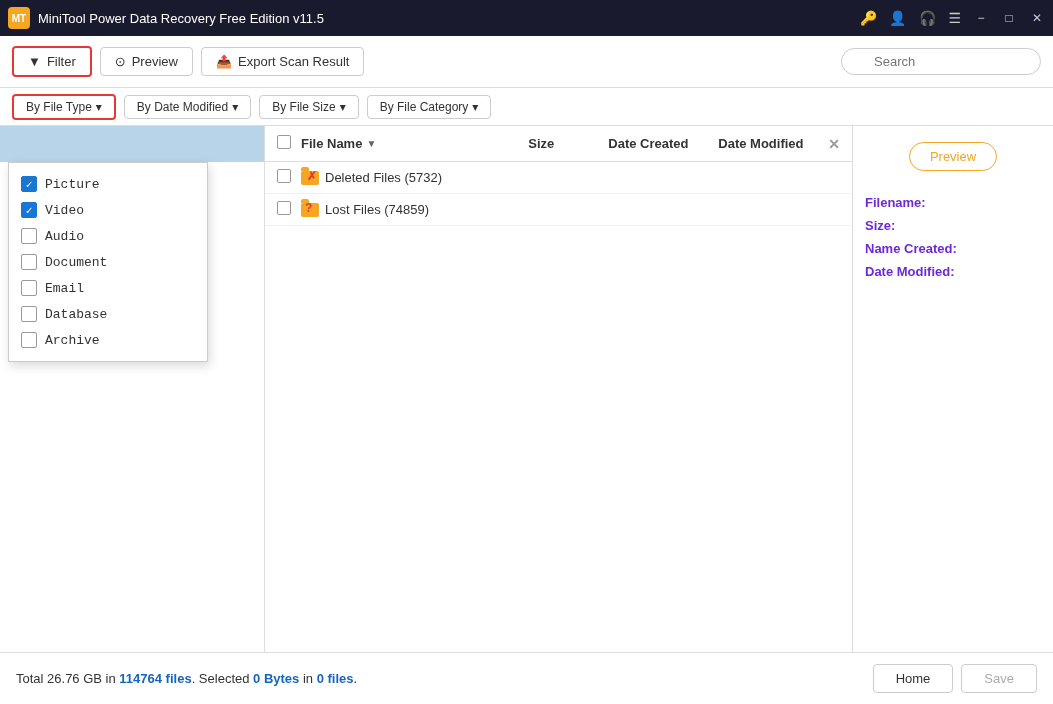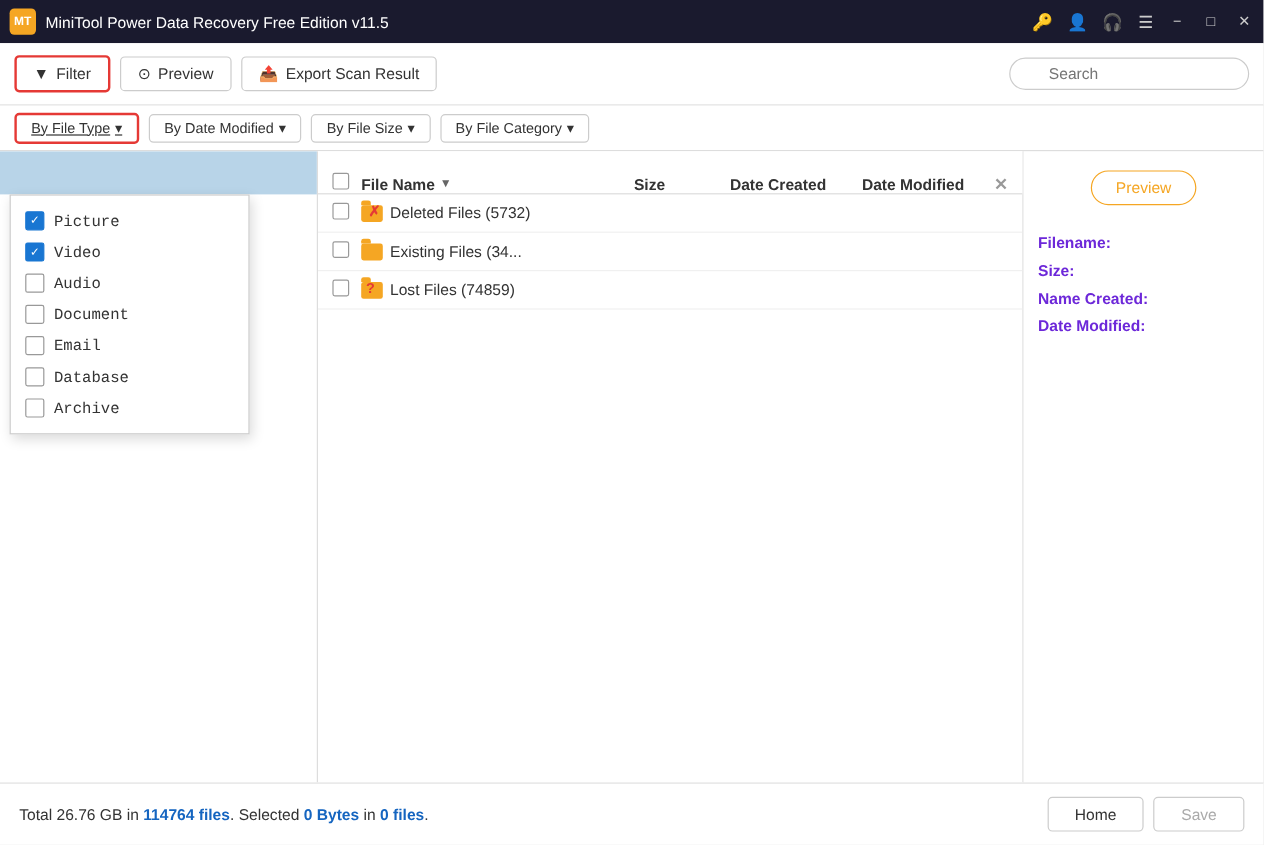--- a/index.html
+++ b/index.html
@@ -95,21 +95,20 @@
       padding: 4px 12px;
       border-radius: 4px;
       cursor: pointer;
       display: flex; align-items: center; gap: 4px;
       font-size: 12px;
       color: #333;
     }
     .filter-btn.active {
       border: 2px solid #e53935;
       color: #333;
-      text-decoration: underline;
     }
 
     
     .main-area {
       flex: 1;
       display: flex;
       background: #f0f0f0;
       overflow: hidden;
       position: relative;
     }
@@ -173,21 +172,21 @@
     
     .center-panel {
       flex: 1;
       background: #fff;
       display: flex;
       flex-direction: column;
       border-right: 1px solid #ddd;
     }
     .file-table-header {
       display: flex;
-      align-items: flex-end;
+      align-items: center;
       padding: 0 12px;
       height: 36px;
       border-bottom: 1px solid #ddd;
       background: #fff;
       font-weight: 600;
       font-size: 13px;
       color: #333;
     }
     .file-table-header .col-check { width: 24px; }
     .file-table-header .col-name { flex: 1; display: flex; align-items: center; gap: 4px; }
@@ -436,32 +435,20 @@
             <span class="folder-icon"></span>
             <span class="overlay-x">✗</span>
           </span>
           <span>Deleted Files (5732)</span>
         </div>
         <div class="col-size"></div>
         <div class="col-created"></div>
         <div class="col-modified"></div>
       </div>
 
-      <div class="file-row">
-        <div class="col-check">
-          <span class="row-checkbox"></span>
-        </div>
-        <div class="col-name">
-          <span class="folder-icon"></span>
-          <span>Existing Files (34...</span>
-        </div>
-        <div class="col-size"></div>
-        <div class="col-created"></div>
-        <div class="col-modified"></div>
-      </div>
 
       <div class="file-row">
         <div class="col-check">
           <span class="row-checkbox"></span>
         </div>
         <div class="col-name">
           <span class="folder-lost">
             <span class="folder-icon"></span>
             <span class="overlay-q">?</span>
           </span>

